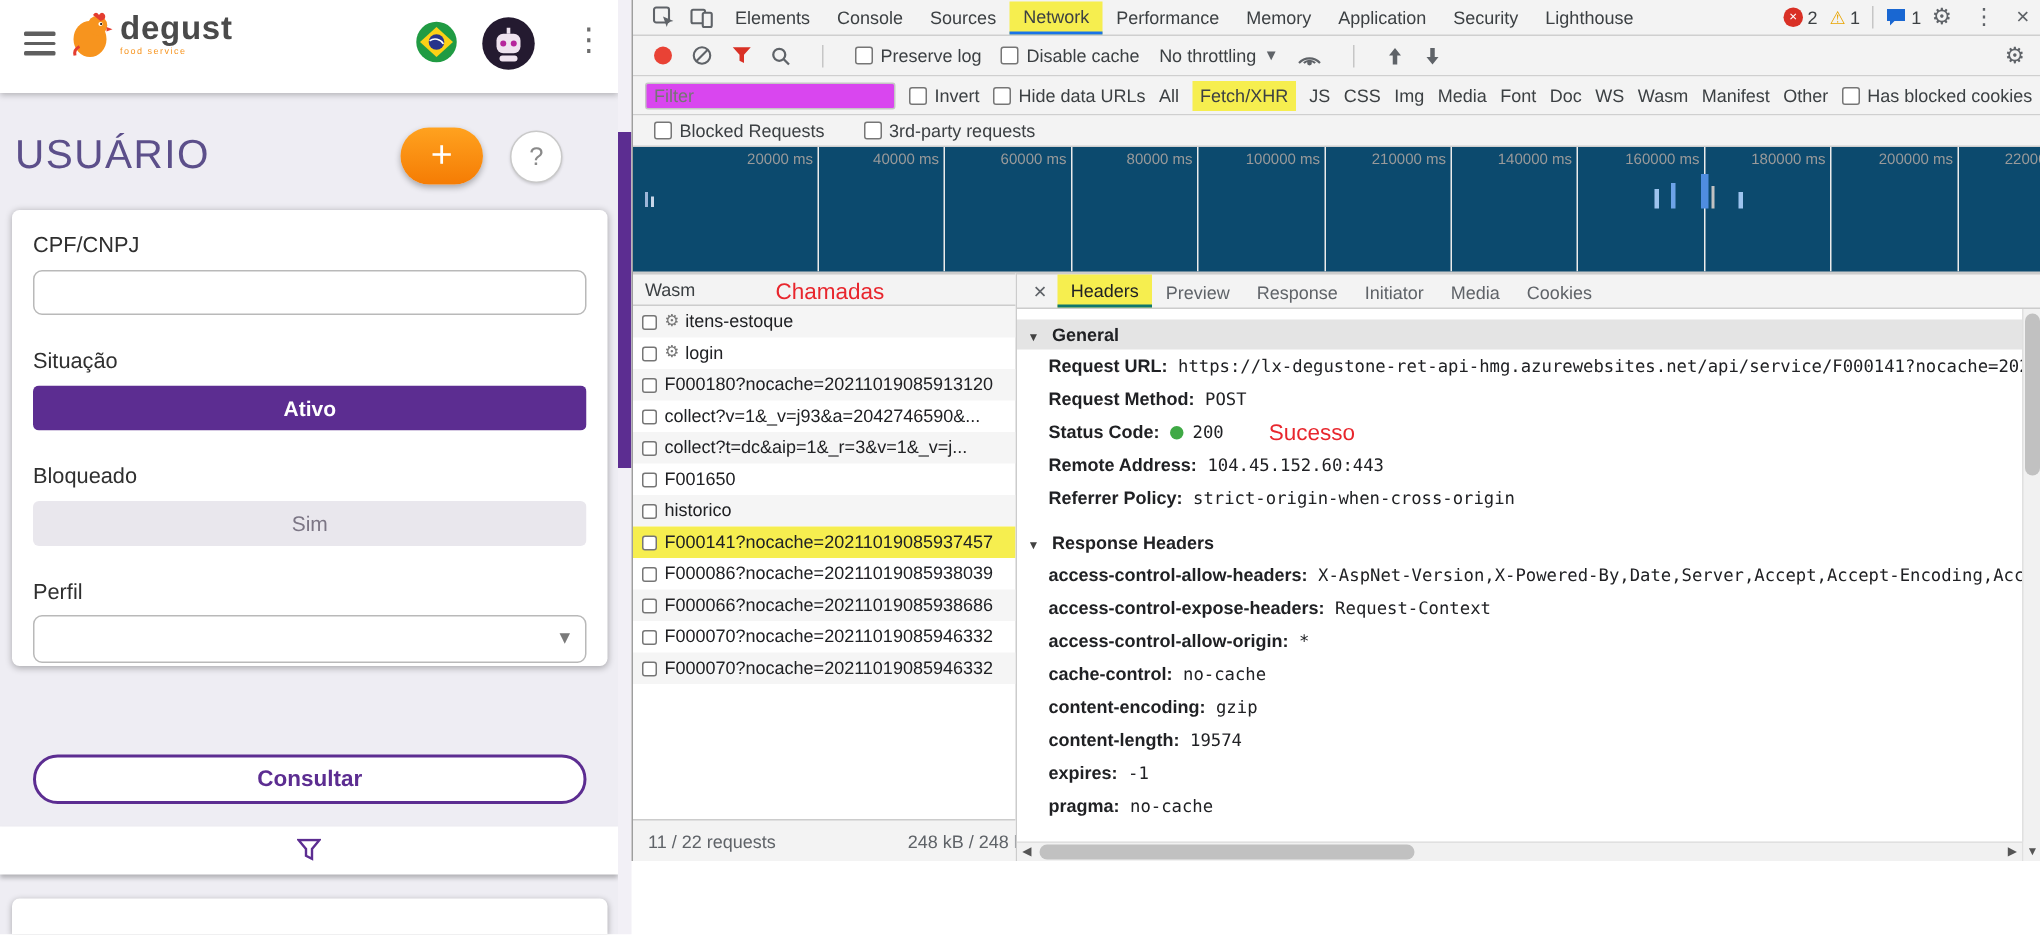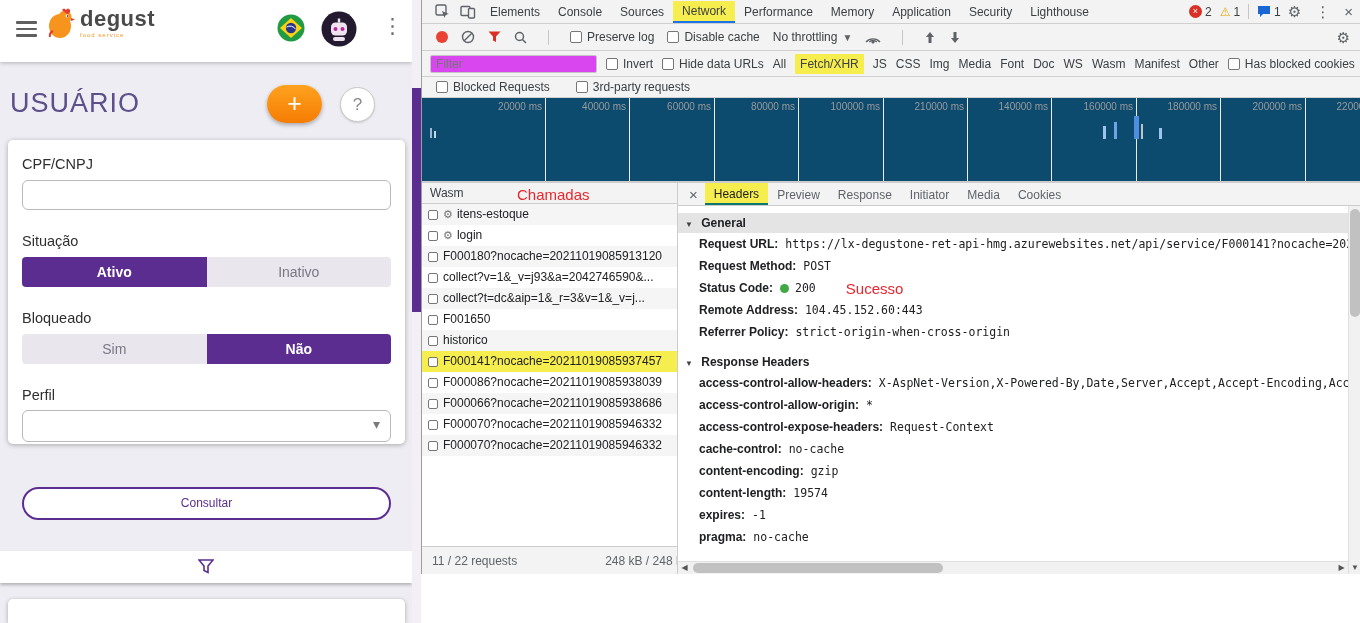--- a/index.html
+++ b/index.html
@@ -26,28 +26,28 @@
              text-align:center; box-shadow:0 2px 4px rgba(0,0,0,.3); cursor:pointer; }
   .help-btn { position:absolute; left:340px; top:87px; width:35px; height:35px; border-radius:50%;
               background:#fff; border:1px solid #c9c9c9; color:#8a8a8a; font-size:17px; line-height:33px;
               text-align:center; box-shadow:0 1px 2px rgba(0,0,0,.15); cursor:pointer; }
 
   .card { position:absolute; left:8px; top:140px; width:397px; height:304px; background:#fff; border-radius:5px;
           box-shadow:0 1px 5px rgba(0,0,0,.3); }
   .f-label { position:absolute; left:14px; font-size:14.5px; color:#2f2f2f; }
   .txt-input { position:absolute; left:14px; width:369px; height:30px; border:1px solid #b9b9b9; border-radius:6px;
                padding:0 8px; font-size:14px; color:#333; outline:none; }
-  .toggle { position:absolute; left:14px; width:369px; height:30px; display:flex; border-radius:4px; overflow:hidden; }
+  .toggle { position:absolute; left:14px; width:369px; height:30px; display:flex; border-radius:4px; overflow:hidden;flex-direction:column; }
   .toggle > div { flex:1; text-align:center; line-height:30px; font-size:14px; cursor:pointer; }
   .tg-on { background:#5c2d91; color:#fff; font-weight:bold; }
   .tg-off { background:#e9e7ed; color:#7c7685; }
   .select { position:absolute; left:14px; width:369px; height:32px; border:1px solid #b9b9b9; border-radius:6px; background:#fff; cursor:pointer; }
   .select .caret { position:absolute; right:10px; top:5px; color:#7a7a7a; font-size:14px; }
-  .consultar { position:absolute; left:14px; top:347px; width:369px; height:33px; background:#fff;
-               border:2px solid #5c2d91; border-radius:18px; color:#5c2d91; font-size:12px; font-weight:normal;
+  .consultar { position:absolute; left:14px; top:363px; width:369px; height:33px; background:#fff;
+               border:2px solid #5c2d91; border-radius:18px; color:#5c2d91; font-size:15px; font-weight:bold;
                line-height:29px; text-align:center; cursor:pointer; }
   .filter-strip { position:absolute; left:0; top:551px; width:412px; height:32px; background:#fff;
                   box-shadow:0 2px 3px rgba(0,0,0,.25); }
   .filter-strip svg { position:absolute; left:50%; top:8px; transform:translateX(-50%); }
   .card2 { position:absolute; left:8px; top:599px; width:397px; height:24px; background:#fff; border-radius:5px 5px 0 0;
            box-shadow:0 1px 4px rgba(0,0,0,.3); }
 
   .page-scrollbar { position:absolute; left:412px; top:0; width:9px; height:623px; background:#f2f0f6; }
   .page-scrollbar .thumb { position:absolute; left:0; top:88px; width:9px; height:224px; background:#5c2d91; }
 
@@ -492,26 +492,26 @@
 
         <div class="sec-title">
           <span class="disc">▼</span>
           <span>Response Headers</span>
         </div>
         <div class="kv">
           <span class="k">access-control-allow-headers:</span>
           <span class="v">X-AspNet-Version,X-Powered-By,Date,Server,Accept,Accept-Encoding,Accept</span>
         </div>
         <div class="kv">
+          <span class="k">access-control-expose-headers:</span>
+          <span class="v">Request-Context</span>
+        </div>
+        <div class="kv">
           <span class="k">access-control-allow-origin:</span>
           <span class="v">*</span>
-        </div>
-        <div class="kv">
-          <span class="k">access-control-expose-headers:</span>
-          <span class="v">Request-Context</span>
         </div>
         <div class="kv">
           <span class="k">cache-control:</span>
           <span class="v">no-cache</span>
         </div>
         <div class="kv">
           <span class="k">content-encoding:</span>
           <span class="v">gzip</span>
         </div>
         <div class="kv">

